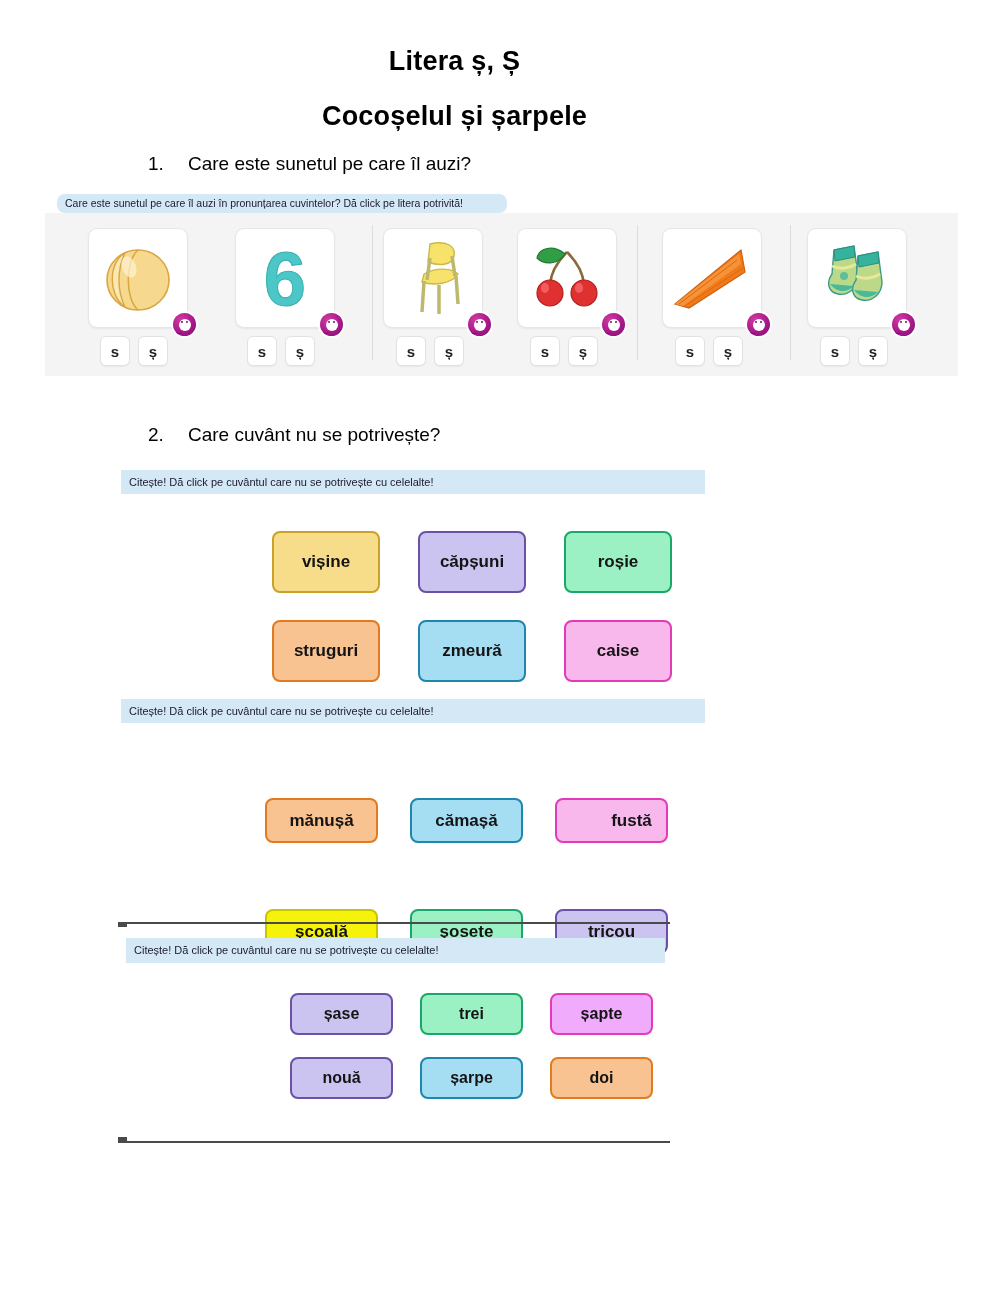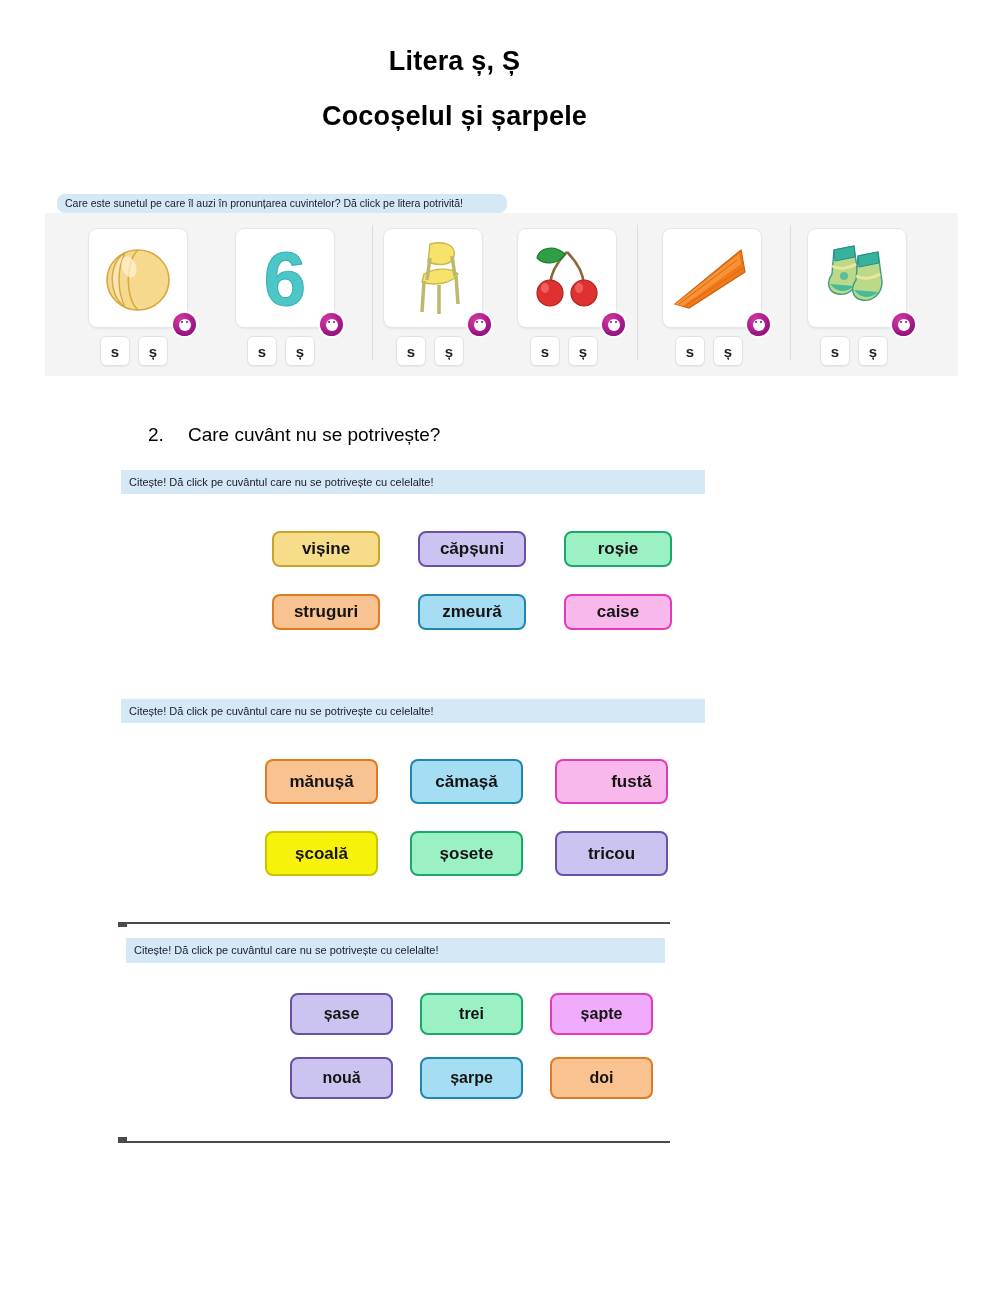--- a/index.html
+++ b/index.html
@@ -110,25 +110,25 @@
   .word-btn {
     display: flex; align-items: center; justify-content: center;
     font-weight: bold; color: #141414;
     border-radius: 8px;
     border-style: solid;
     text-align: center;
   }
 
   #grid-1 { left: 272px; top: 531px; }
   #grid-1 .word-row { gap: 38px; margin-bottom: 27px; }
-  #grid-1 .word-btn { width: 108px; height: 36px; border-width: 2px; font-size: 17px; }
+  #grid-1 .word-btn { width: 108px; height: 62px; border-width: 2px; font-size: 17px; }
 
   #grid-2 { left: 265px; top: 759px; }
   #grid-2 .word-row { gap: 32px; margin-bottom: 27px; }
-  #grid-2 .word-btn { width: 113px; height: 45px; border-width: 2.5px; font-size: 17px; }
+  #grid-2 .word-btn { width: 113px; height: 45px; border-width: 2.5px; font-size: 17px; margin-top: 39px; }
 
   #grid-3 { left: 262px; top: 993px; }
   #grid-3 .word-row { gap: 27px; margin-bottom: 22px; padding-left: 28px; }
   #grid-3 .word-btn { width: 103px; height: 42px; border-width: 2px; font-size: 16px; }
 
   
   .h-rule { position: absolute; background: #4a4a4a; }
   #rule-top    { left: 118px; top: 922px;  width: 552px; height: 2px; }
   #rule-bottom { left: 118px; top: 1141px; width: 552px; height: 1.5px; }
   .rule-tab {
@@ -138,20 +138,23 @@
   #rule-bottom-tab { left: 118px; top: 1137px; }
 </style>
 </head>
 <body>
 
 <div class="page">
 
   <div class="title" id="title-1">Litera ș, Ș</div>
   <div class="title" id="title-2">Cocoșelul și șarpele</div>
 
+  <div class="question" id="question-1">
+    <span class="q-num">1.</span><span>Care este sunetul pe care îl auzi?</span>
+  </div>
 
   <div id="activity-1-band"></div>
   <div class="instruction-bar" id="instr-bar-0">Care este sunetul pe care îl auzi în pronunțarea cuvintelor? Dă click pe litera potrivită!</div>
 
   <div class="card-divider" style="left:372px;"></div>
   <div class="card-divider" style="left:637px;"></div>
   <div class="card-divider" style="left:790px;"></div>
 
   <div class="pic-card" style="left:88px; top:228px;">
     <div class="pic-art">

